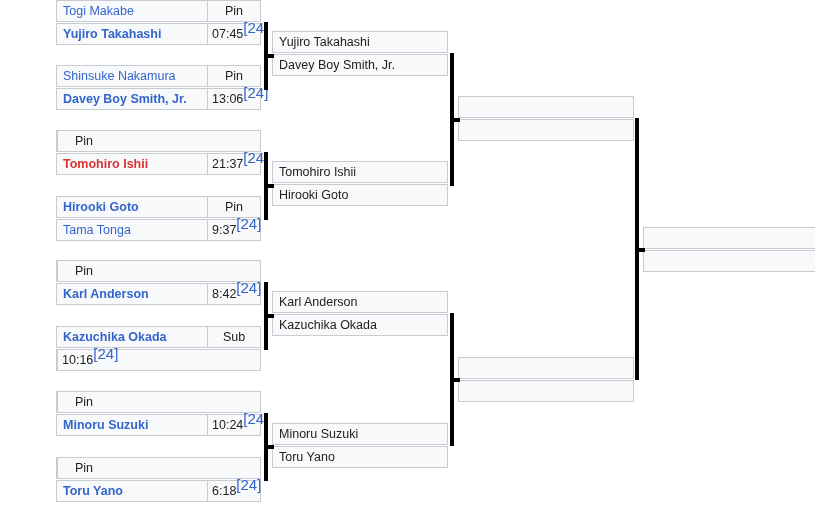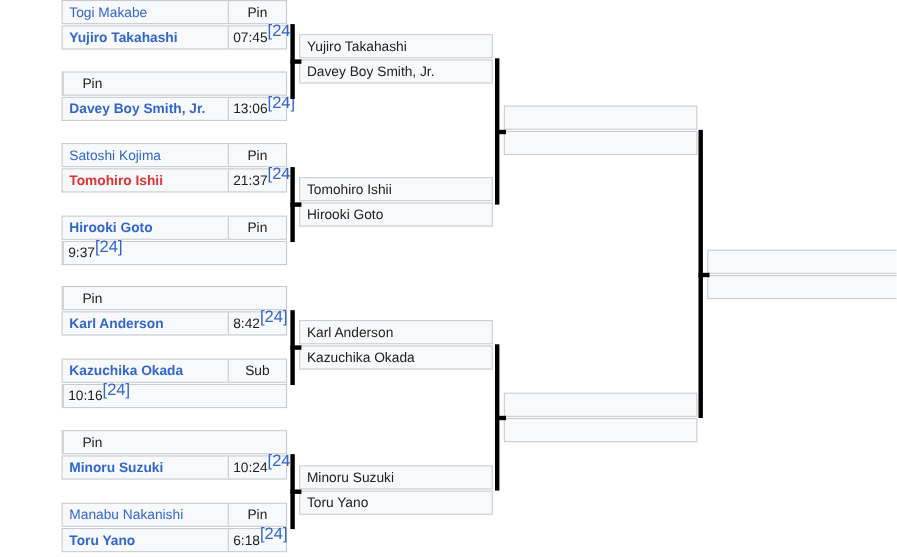--- a/index.html
+++ b/index.html
@@ -110,45 +110,46 @@
       <span class="score"><span class="pin">Pin</span><span class="sup"></span></span>
     </div>
     <div class="seed">
       <span class="name"><span class="lnk bold">Yujiro Takahashi</span></span>
       <span class="score"><span class="num">07:45</span><span class="sup">[24]</span></span>
     </div>
   </div>
 
   <div class="match r1" style="left:40px; top:65px;">
     <div class="seed">
+      <span class="name"><span class="lnk">Shinsuke Nakamura</span></span>
       <span class="score"><span class="pin">Pin</span><span class="sup"></span></span>
     </div>
     <div class="seed">
       <span class="name"><span class="lnk bold">Davey Boy Smith, Jr.</span></span>
       <span class="score"><span class="num">13:06</span><span class="sup">[24]</span></span>
     </div>
   </div>
 
   <div class="match r1" style="left:40px; top:130px;">
     <div class="seed">
-      <span class="name"><span class="lnk">Satoshi Kojima</span></span>
       <span class="score"><span class="pin">Pin</span><span class="sup"></span></span>
     </div>
     <div class="seed">
       <span class="name"><span class="lnk bold red">Tomohiro Ishii</span></span>
       <span class="score"><span class="num">21:37</span><span class="sup">[24]</span></span>
     </div>
   </div>
 
   <div class="match r1" style="left:40px; top:196px;">
     <div class="seed">
       <span class="name"><span class="lnk bold">Hirooki Goto</span></span>
       <span class="score"><span class="pin">Pin</span><span class="sup"></span></span>
     </div>
     <div class="seed">
+      <span class="name"><span class="lnk">Tama Tonga</span></span>
       <span class="score"><span class="num">9:37</span><span class="sup">[24]</span></span>
     </div>
   </div>
 
   <div class="match r1" style="left:40px; top:260px;">
     <div class="seed">
       <span class="score"><span class="pin">Pin</span><span class="sup"></span></span>
     </div>
     <div class="seed">
       <span class="name"><span class="lnk bold">Karl Anderson</span></span>
@@ -171,21 +172,20 @@
       <span class="score"><span class="pin">Pin</span><span class="sup"></span></span>
     </div>
     <div class="seed">
       <span class="name"><span class="lnk bold">Minoru Suzuki</span></span>
       <span class="score"><span class="num">10:24</span><span class="sup">[24]</span></span>
     </div>
   </div>
 
   <div class="match r1" style="left:40px; top:457px;">
     <div class="seed">
-      <span class="name"><span class="lnk">Manabu Nakanishi</span></span>
       <span class="score"><span class="pin">Pin</span><span class="sup"></span></span>
     </div>
     <div class="seed">
       <span class="name"><span class="lnk bold">Toru Yano</span></span>
       <span class="score"><span class="num">6:18</span><span class="sup">[24]</span></span>
     </div>
   </div>
 
   <div class="match r2" style="left:256px; top:31px;">
     <div class="seed">

